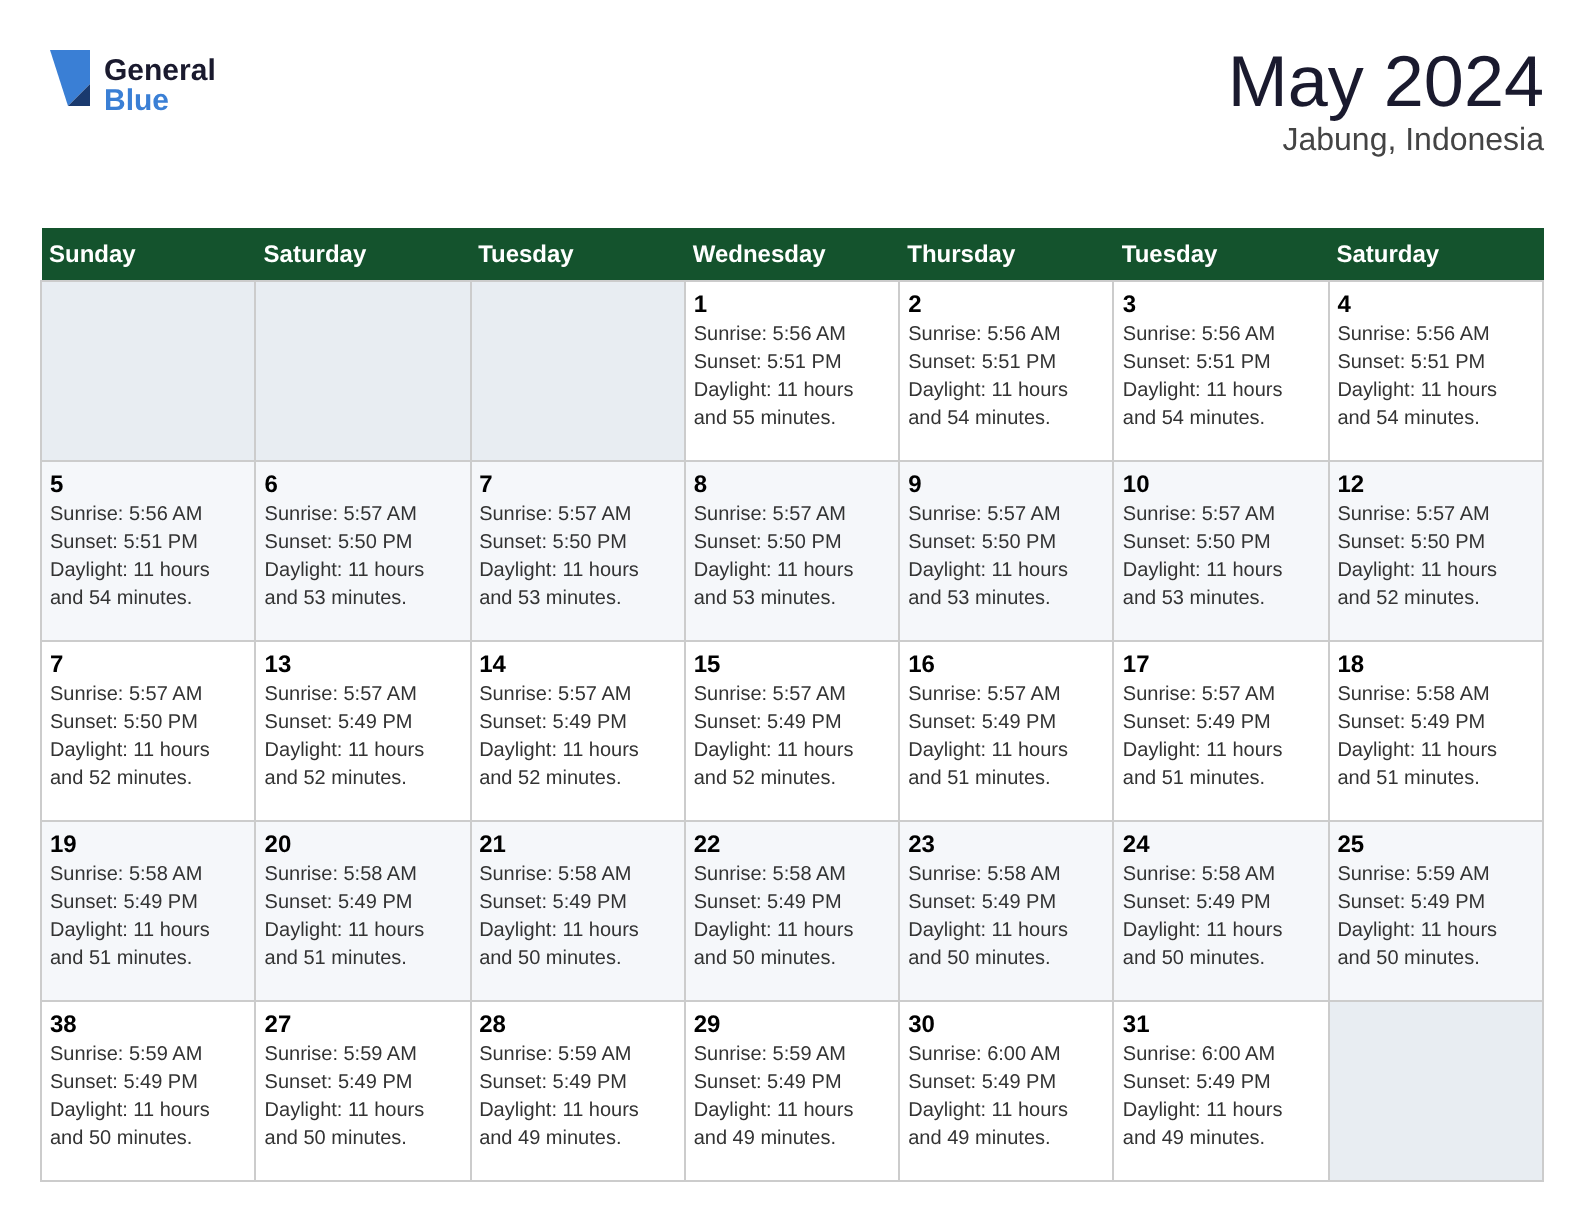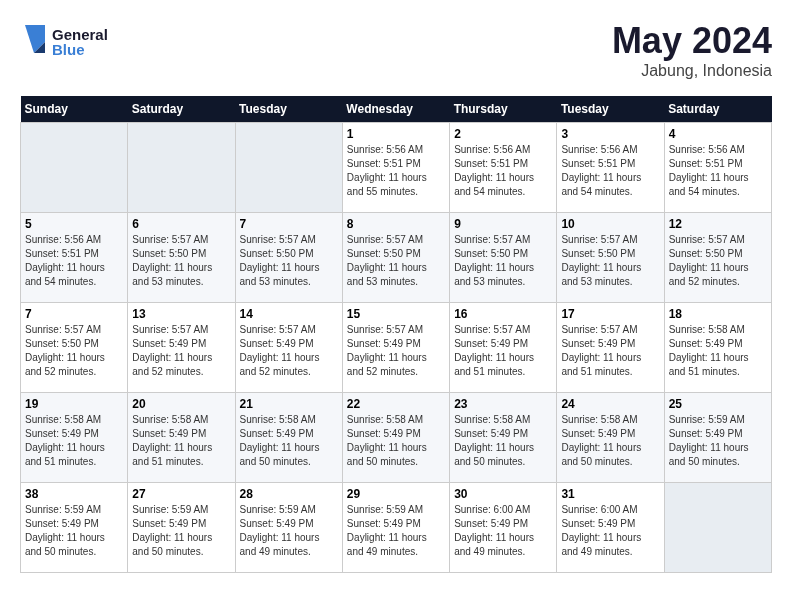--- a/index.html
+++ b/index.html
@@ -7,47 +7,47 @@
       font-family: Arial, sans-serif;
       background: #fff;
       width: 792px;
       min-height: 612px;
       padding: 20px;
     }
     .header {
       display: flex;
       justify-content: space-between;
       align-items: flex-start;
-      margin-bottom: 16px;
+      margin-bottom: 34px;
     }
     .logo {
       display: flex;
       align-items: center;
       gap: 4px;
     }
     .title-block {
       text-align: right;
     }
     .title-block h1 {
       font-size: 36px;
-      font-weight: bold;
+      font-weight: normal;
       color: #1a1a2e;
     }
     .title-block h2 {
       font-size: 16px;
       color: #444;
       font-weight: normal;
     }
     table {
       width: 100%;
       border-collapse: collapse;
       font-size: 11px;
     }
     thead th {
-      background-color: #0f172a;
+      background-color: #14532d;
       color: white;
       padding: 6px 4px;
       text-align: left;
       font-size: 12px;
       font-weight: bold;
     }
     td {
       border: 1px solid #ccc;
       vertical-align: top;
       padding: 4px;

